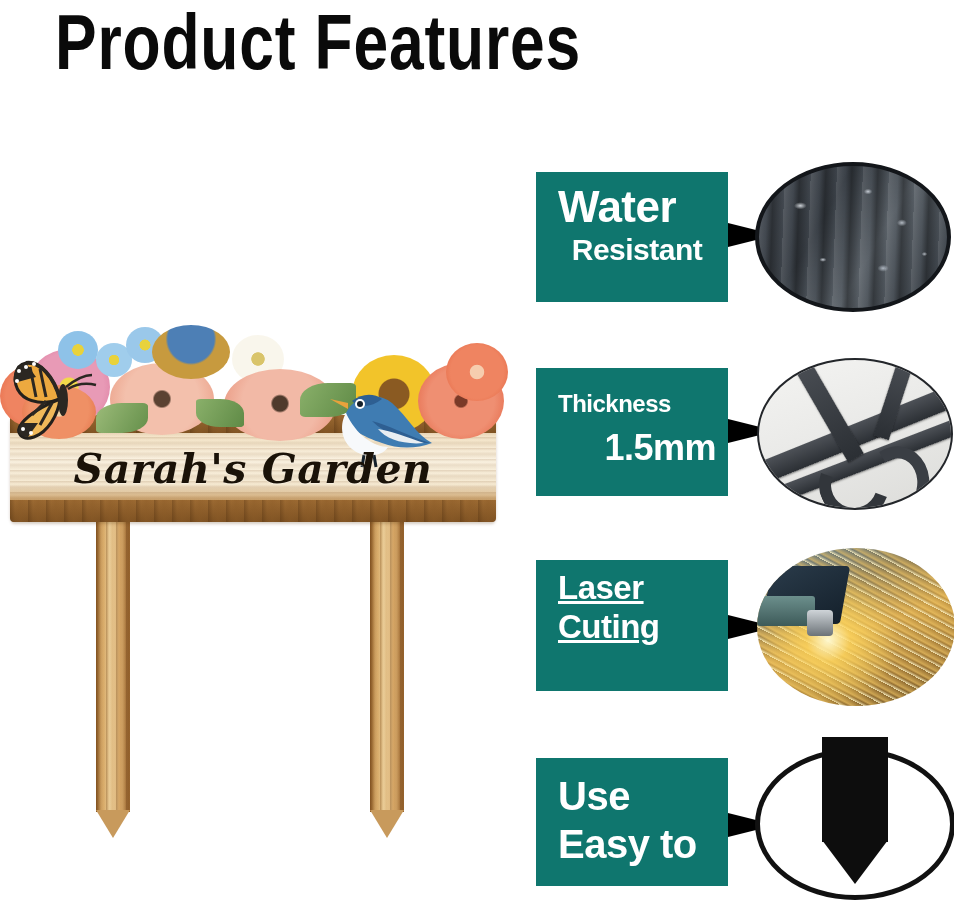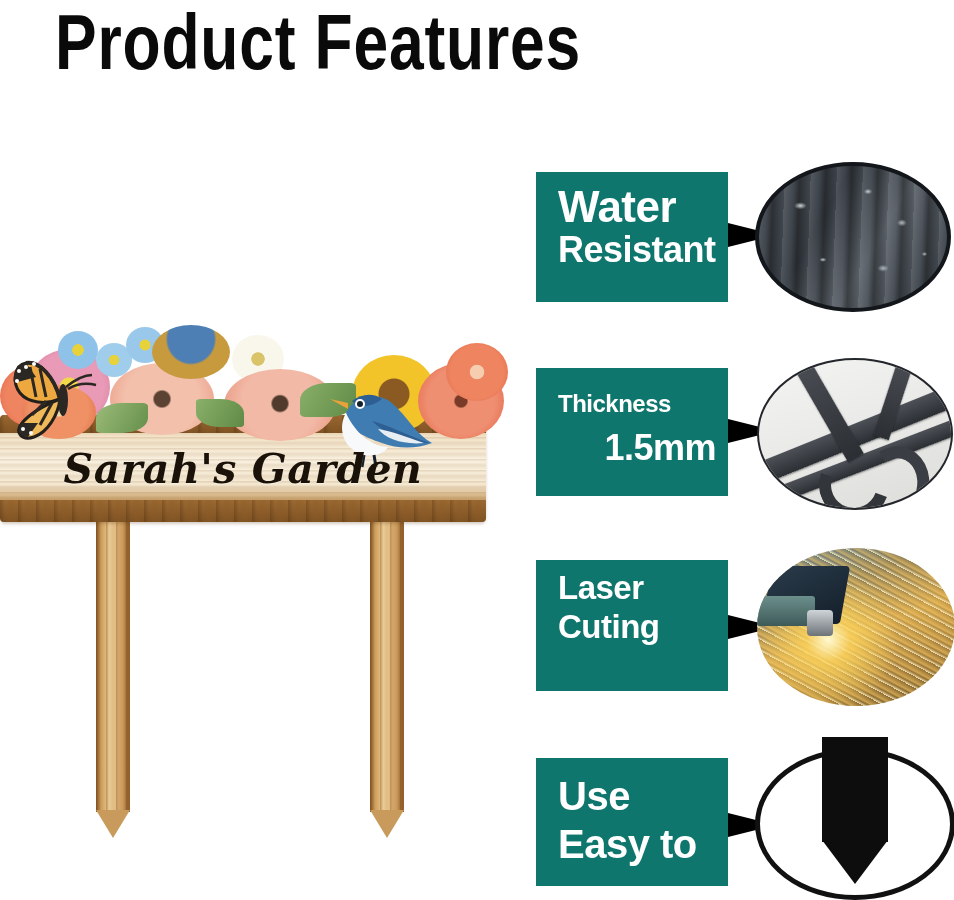--- a/index.html
+++ b/index.html
@@ -38,21 +38,21 @@
     position: absolute;
     left: 0px;
     top: 160px;
     width: 510px;
     height: 700px;
   }
 
   
   .sign-board {
     position: absolute;
-    left: 0;
+    left: 10px;
     top: 255px;
     width: 486px;
     height: 107px;
     background:
       repeating-linear-gradient(180deg,
         rgba(120,72,30,0.18) 0px, rgba(120,72,30,0.0) 3px,
         rgba(120,72,30,0.12) 6px, rgba(120,72,30,0.0) 11px),
       linear-gradient(180deg,
         #8a5c2c 0px, #a9763c 8px,
         #f3e2c4 16px, #fbf3e2 45px, #f6ead2 70px,
@@ -177,21 +177,21 @@
     position: absolute;
     border-radius: 50%;
     overflow: hidden;
     z-index: 4;
   }
 
   
   #row-water { top: 160px; height: 160px; }
   #row-water .label-box { top: 12px; width: 192px; height: 130px; }
   #row-water .l1 { font-size: 44px; line-height: 50px; }
-  #row-water .l2 { font-size: 36px; line-height: 36px; text-align: left; }
+  #row-water .l2 { font-size: 30px; line-height: 36px; text-align: center; }
   #row-water .pointer { left: 196px; top: 58px; }
   #water-photo {
     left: 243px; top: 2px; width: 196px; height: 150px;
     border: 4px solid #13161a;
     box-sizing: border-box;
     background:
       radial-gradient(ellipse 9px 5px at 22% 28%, rgba(235,240,245,0.85), rgba(235,240,245,0) 70%),
       radial-gradient(ellipse 6px 4px at 58% 18%, rgba(225,232,240,0.8), rgba(225,232,240,0) 70%),
       radial-gradient(ellipse 7px 5px at 76% 40%, rgba(220,228,238,0.75), rgba(220,228,238,0) 70%),
       radial-gradient(ellipse 5px 3px at 34% 66%, rgba(230,236,244,0.8), rgba(230,236,244,0) 70%),
@@ -239,21 +239,21 @@
     border: 12px solid #3a3e44;
     border-radius: 50% 50% 40% 40%;
     border-bottom-color: transparent;
     border-left-color: transparent;
     transform: rotate(14deg);
   }
 
   
   #row-laser { top: 548px; height: 165px; }
   #row-laser .label-box { top: 12px; width: 192px; height: 131px; padding-top: 8px; }
-  #row-laser .l1, #row-laser .l2, #row-laser .l3 { font-size: 33px; line-height: 39px; }
+  #row-laser .l1, #row-laser .l2, #row-laser .l3 { font-size: 33px; line-height: 39px; text-decoration: underline; }
   #row-laser .pointer { left: 196px; top: 62px; }
   #laser-photo {
     left: 245px; top: 0px; width: 198px; height: 158px;
     background:
       radial-gradient(circle at 36% 58%, rgba(255,250,210,0.98) 0px, rgba(255,214,92,0.75) 22px, rgba(255,170,40,0.0) 70px),
       repeating-linear-gradient(28deg,
         rgba(255,244,196,0.85) 0px, rgba(255,244,196,0.0) 3px,
         rgba(255,210,110,0.55) 5px, rgba(255,210,110,0.0) 10px),
       linear-gradient(160deg, #5d7f96 0%, #8a7a52 28%, #c79a45 52%, #9a7334 78%, #6d5527 100%);
   }

